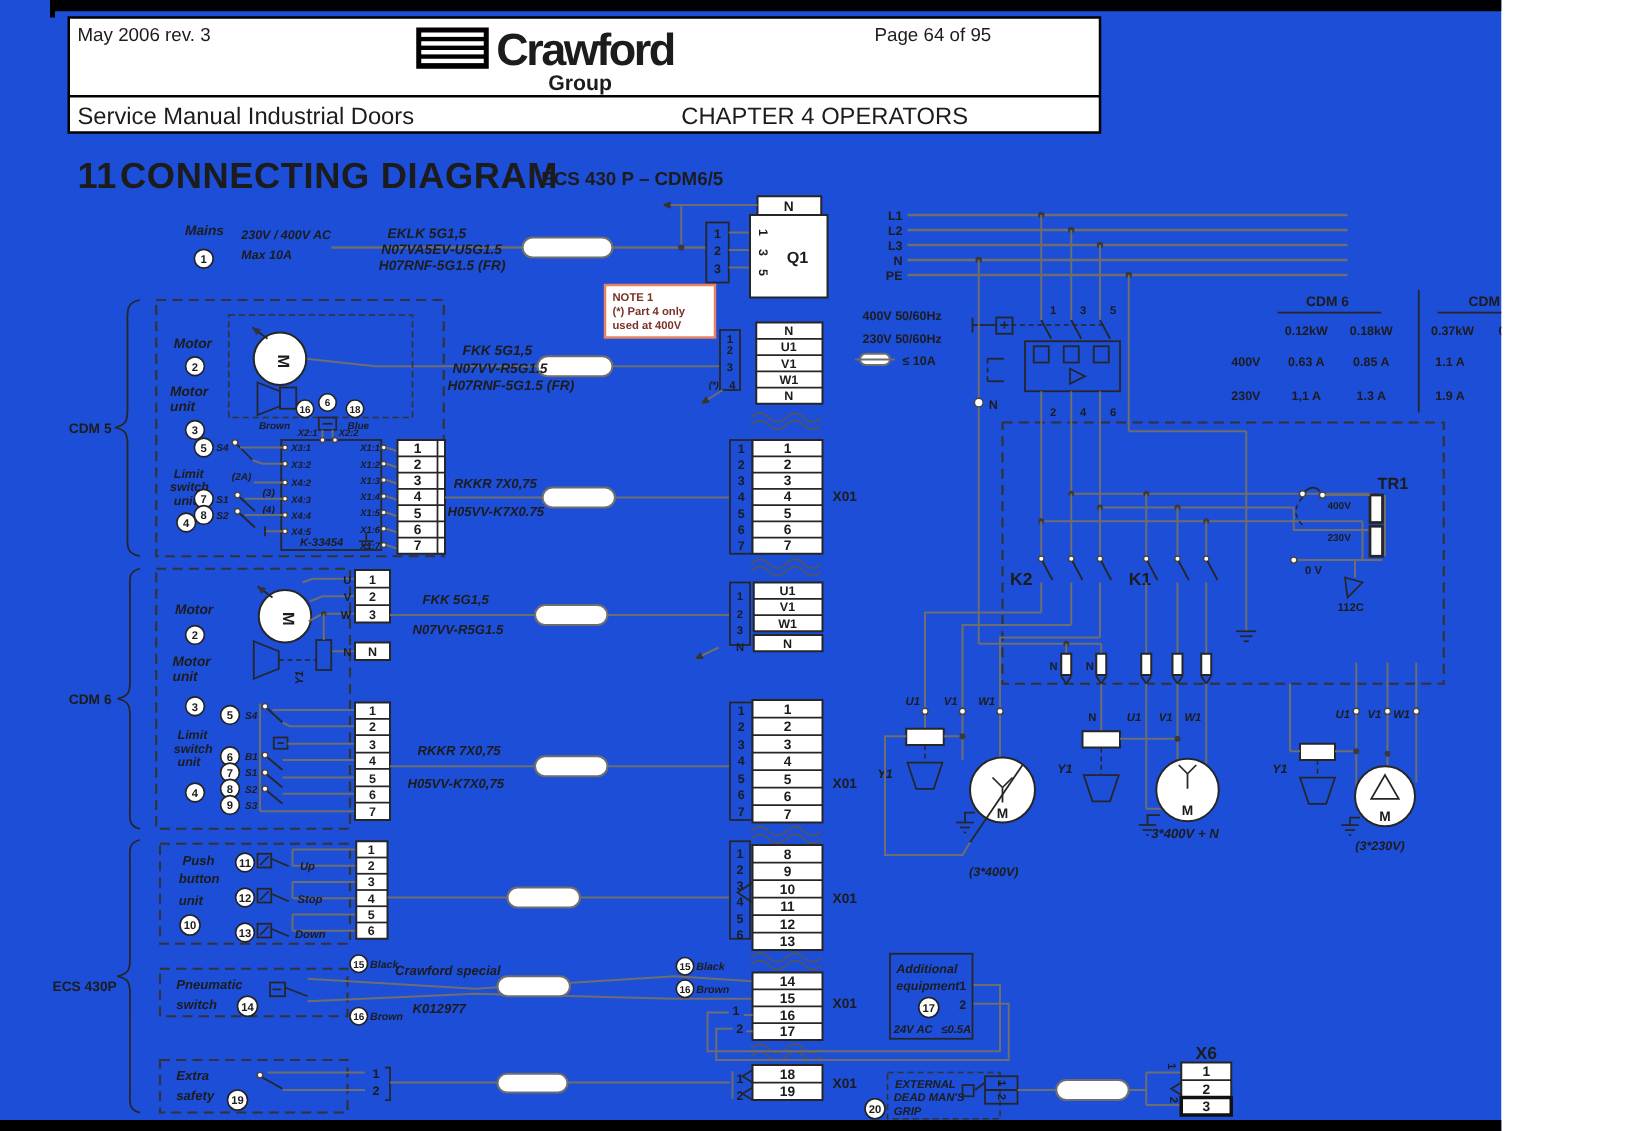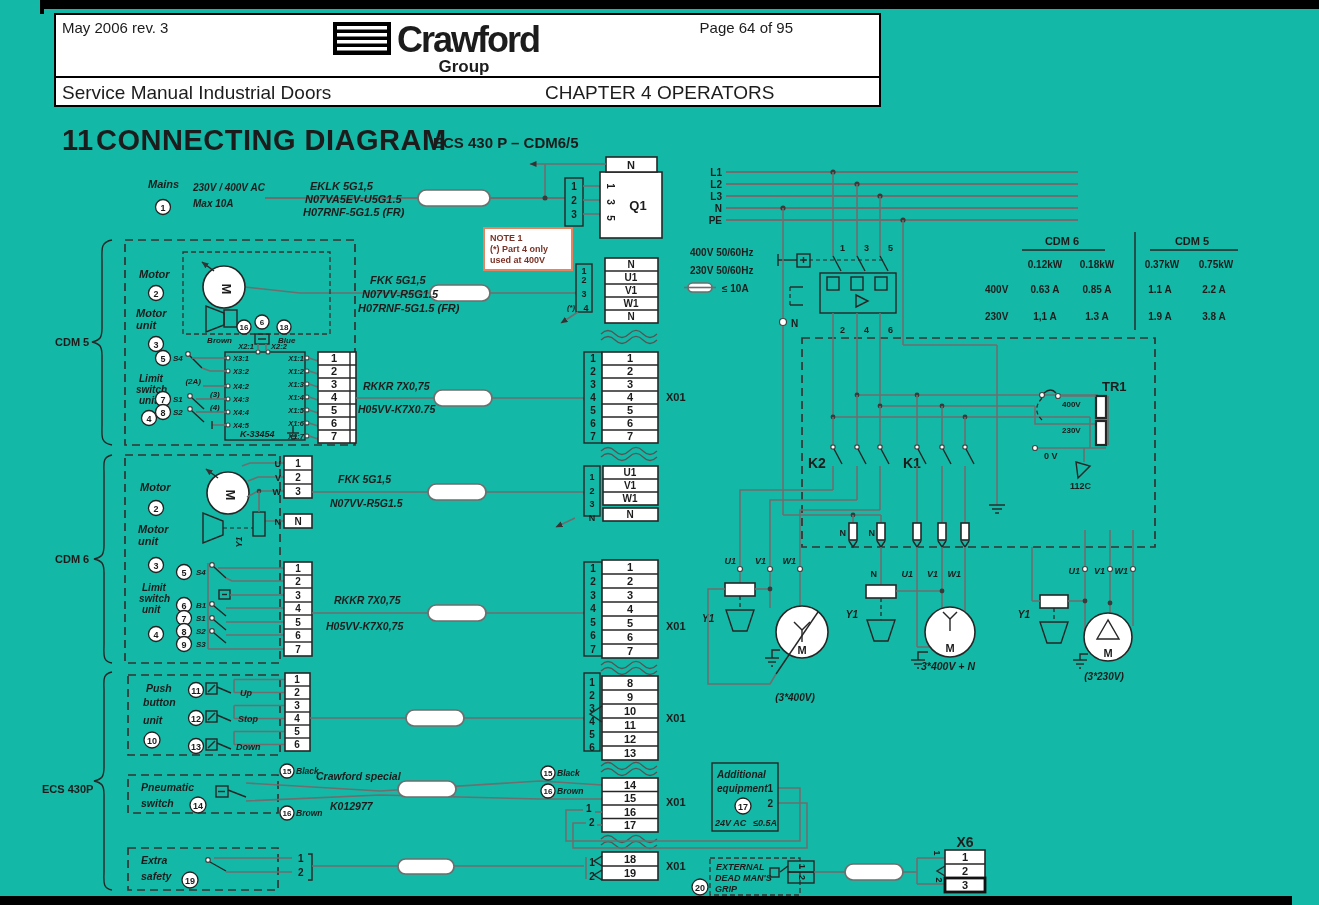--- a/index.html
+++ b/index.html
@@ -1,16 +1,16 @@
 <!DOCTYPE html>
 <html><head>
 <meta charset="utf-8">
 <style>
   html,body{margin:0;padding:0;background:#fff;}
-  #page{position:relative;width:1319px;height:905px;background:#14b8a6;overflow:hidden;}
+  #page{position:relative;width:1201px;height:905px;background:#1d4ed8;overflow:hidden;}
   svg text{font-family:"Liberation Sans","DejaVu Sans",sans-serif;fill:#1c1c1c;}
   .i7 {font-size:7.5px;font-style:italic;font-weight:700}
   .i8 {font-size:8px;font-style:italic;font-weight:700}
   .i85{font-size:8.5px;font-style:italic;font-weight:700}
   .i9 {font-size:9px;font-style:italic;font-weight:700}
   .i10{font-size:10px;font-style:italic;font-weight:700}
   .i105{font-size:10.5px;font-style:italic;font-weight:700}
   .i11{font-size:11px;font-style:italic;font-weight:700}
   .u8 {font-size:8px;font-weight:700}
   .u9 {font-size:9px;font-weight:700}

